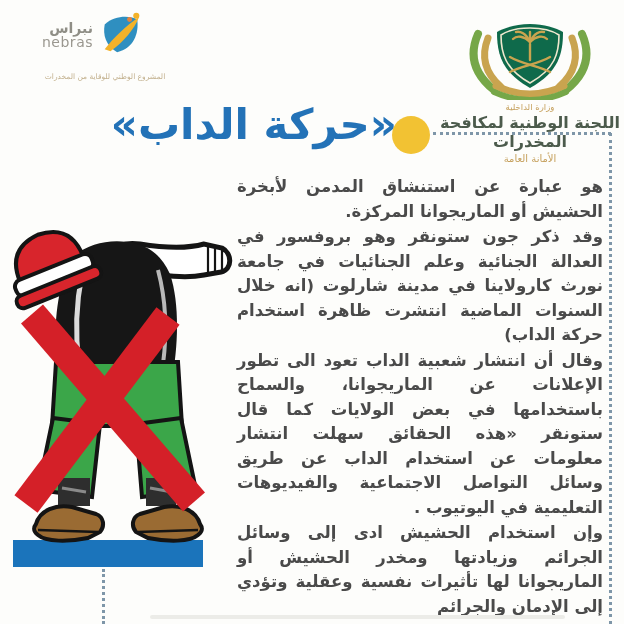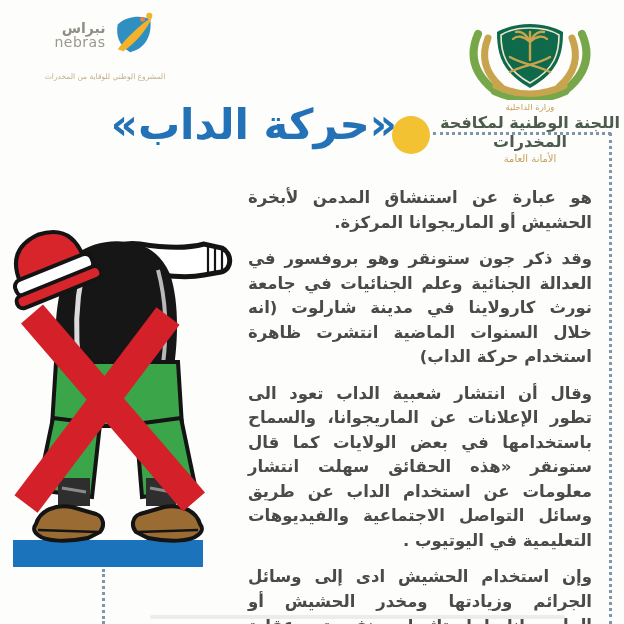--- a/index.html
+++ b/index.html
@@ -1,21 +1,21 @@
 <!DOCTYPE html>
 <html lang="ar"><head>
 <meta charset="utf-8">
 <style>
   html,body{margin:0;padding:0;}
   body{width:624px;height:624px;font-family:"DejaVu Sans",sans-serif;}
   #poster{position:relative;width:624px;height:624px;background:#fdfdfb;overflow:hidden;}
 
   
   .nebras{position:absolute;left:42px;top:10px;width:126px;text-align:center;}
-  .nebras-row{display:flex;align-items:center;justify-content:center;gap:4px;flex-direction:row;}
+  .nebras-row{display:flex;align-items:center;gap:4px;flex-direction:row;}
   .nebras-names{text-align:right;line-height:1;}
   .nebras-ar{font-size:14px;color:#8f8e86;font-weight:bold;}
   .nebras-en{font-size:14px;color:#9a978f;letter-spacing:.5px;}
   .nebras-tagline{font-size:7.5px;color:#c2b08d;margin-top:12px;direction:rtl;}
 
   
   .ministry{position:absolute;left:437px;top:20px;width:186px;text-align:center;}
   .ministry svg{display:block;margin:0 auto;}
   .ministry-l1{font-size:8.5px;color:#c6a15e;direction:rtl;margin-top:2px;}
   .ministry-l2{font-size:16px;font-weight:bold;color:#4c5b4c;direction:rtl;margin-top:1px;}
@@ -29,21 +29,21 @@
               background:#f2c233;}
 
   
   .dots-h{position:absolute;left:433px;top:132px;width:178px;height:0;border-top:3px dotted #7e96a8;}
   .dots-v-right{position:absolute;left:609px;top:133px;height:491px;width:0;border-left:3px dotted #7e96a8;}
   .dots-v-left{position:absolute;left:102px;top:569px;height:55px;width:0;border-left:3px dotted #7e96a8;}
 
   
   .body-text{position:absolute;left:236px;top:174px;width:368px;direction:rtl;
              text-align:justify;font-size:16.5px;font-weight:bold;color:#4a4a4a;line-height:24.5px;}
-  .body-text p{margin:12px;}
+  .body-text p{margin:1px;}
 
   
   .figure{position:absolute;left:0;top:212px;width:240px;height:365px;}
 
   .bottom-smudge{position:absolute;left:150px;top:615px;width:415px;height:4px;
                  background:#ececе8;background:#ecece8;border-radius:2px;}
 </style>
 </head>
 <body>
 

